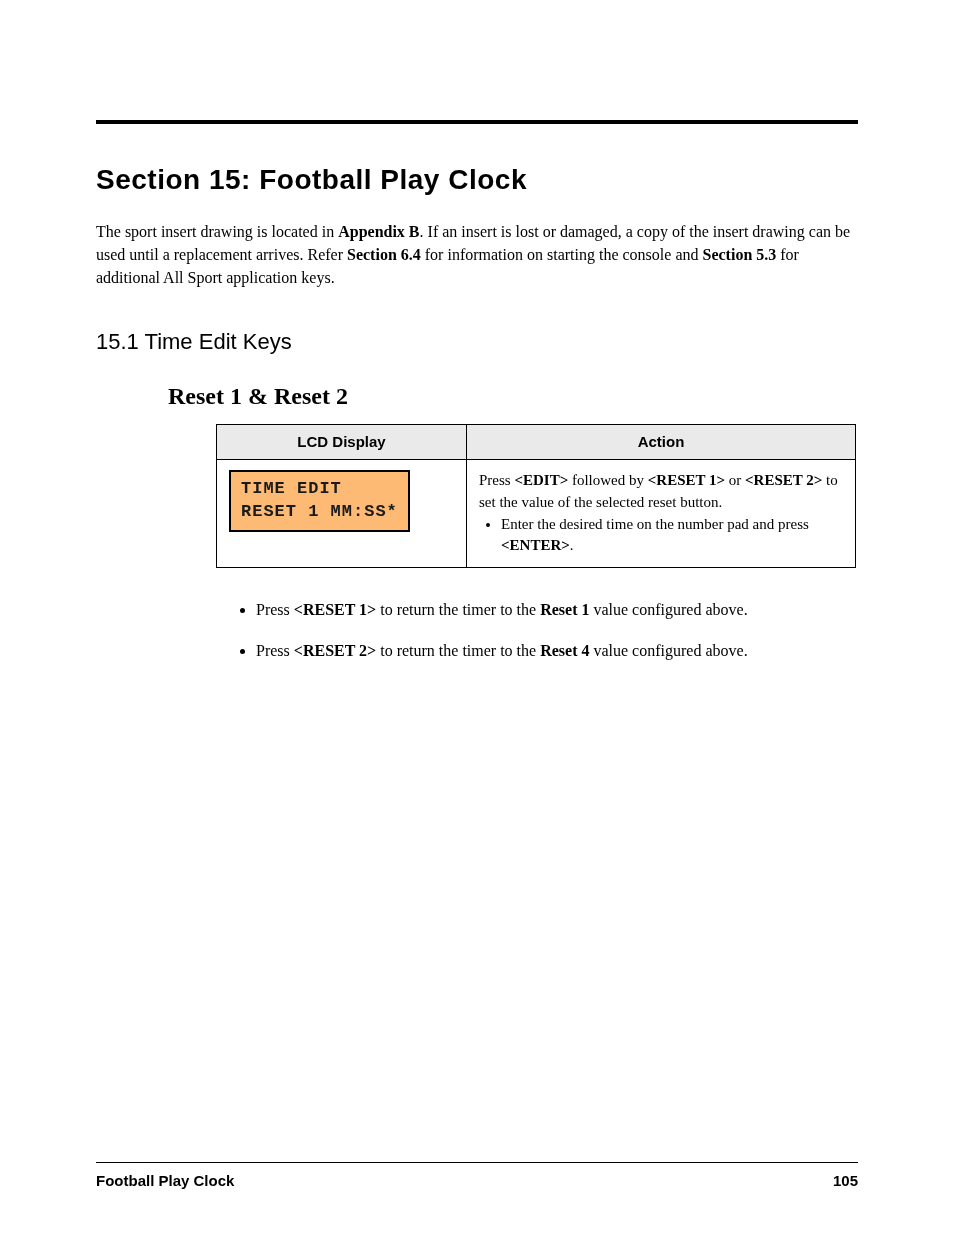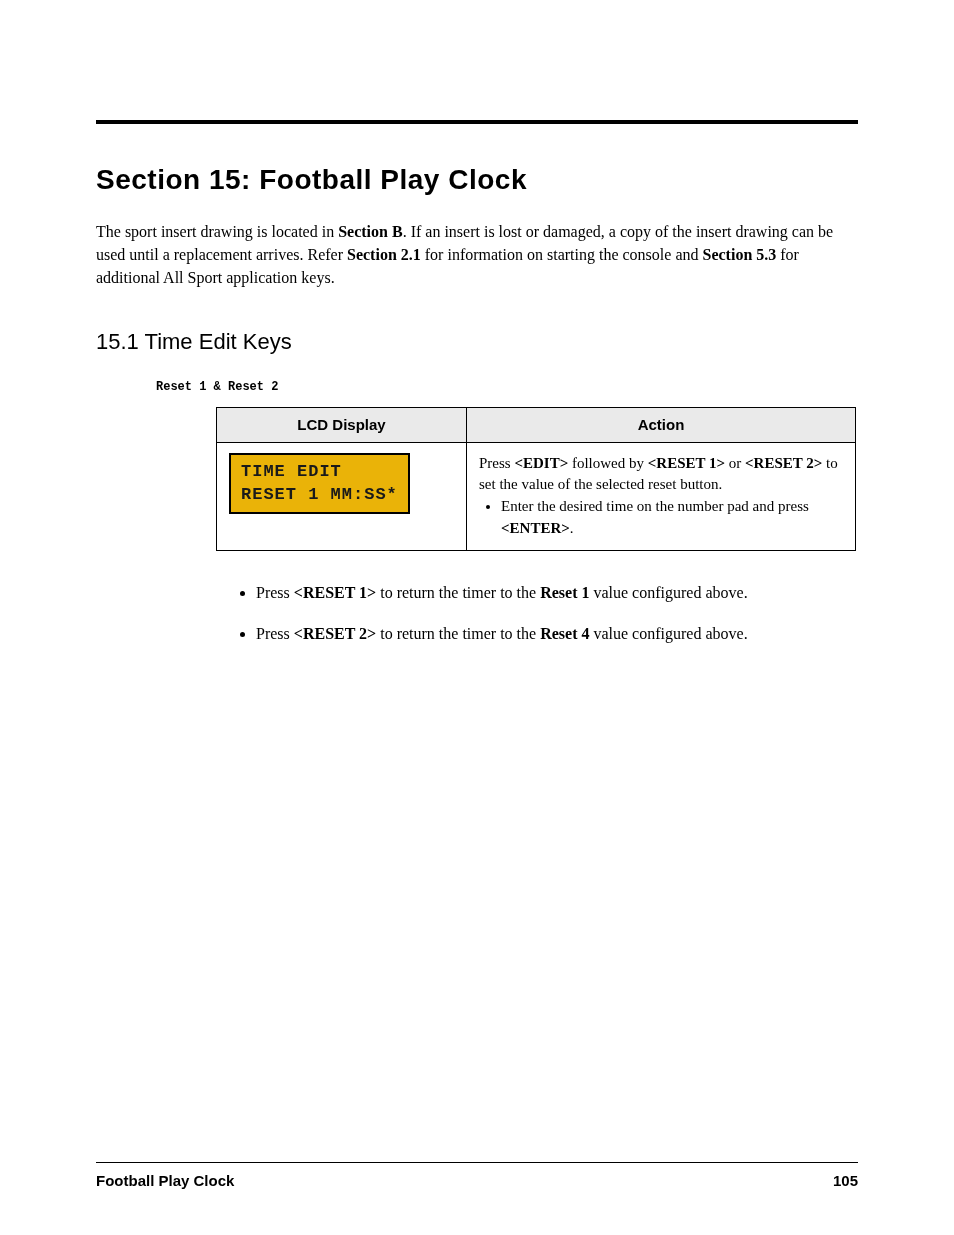--- a/index.html
+++ b/index.html
@@ -41,24 +41,24 @@
   }
   .body p { margin: 0 0 14px 0; }
   .indent { padding-left: 60px; }
   h2.sub {
     font-family: "Trebuchet MS", Arial, sans-serif;
     font-size: 22px;
     font-weight: normal;
     margin: 36px 0 10px 0;
   }
   h3.subsub {
-    font-family: Liberation Mono, monospace;
-    font-size: 12px;
+    font-family: Liberation Serif, serif;
+    font-size: 24px;
     font-weight: bold;
-    margin: 22px 0 10px 0;
+    margin: 22px 0 10px 12px;
   }
   table.lcd-table {
     border-collapse: collapse;
     width: 640px;
     margin-left: 60px;
     margin-top: 6px;
   }
   table.lcd-table th, table.lcd-table td {
     border: 1px solid #000;
     vertical-align: top;
@@ -72,21 +72,21 @@
     padding: 6px 8px;
     margin-top: 6px;
   }
   table.lcd-table td {
     padding: 10px 12px;
     font-size: 15px;
   }
   .col-lcd { width: 225px; }
   .lcd {
     display: inline-block;
-    background: #eab308;
+    background: #fdba74;
     border: 2px solid #000;
     padding: 6px 10px;
     font-family: "Courier New", monospace;
     font-size: 17px;
     font-weight: bold;
     letter-spacing: 1px;
     line-height: 1.35;
     white-space: pre;
     color: #1a1a1a;
   }
@@ -121,21 +121,21 @@
 <div class="page">
   <div class="section-rule"></div>
 
   <h1 class="section">
     <span>Section 15:</span>
     <span>Football Play Clock</span>
   </h1>
 
   <div class="body">
     <p>
-      <span>The sport insert drawing is located in </span><b>Section B</b><span>. If an insert is lost or damaged, a copy of the insert drawing can be used until a replacement arrives. Refer </span><b>Section 2.1</b><span> for information on starting the console and </span><b>Section 5.3</b><span> for additional All Sport application keys.</span>
+      <span>The sport insert drawing is located in </span><b>Appendix B</b><span>. If an insert is lost or damaged, a copy of the insert drawing can be used until a replacement arrives. Refer </span><b>Section 6.4</b><span> for information on starting the console and </span><b>Section 5.3</b><span> for additional All Sport application keys.</span>
     </p>
 
     <h2 class="sub">15.1 Time Edit Keys</h2>
 
     <div class="indent">
       <h3 class="subsub">Reset 1 &amp; Reset 2</h3>
 
       <table class="lcd-table">
         <tbody>
             <tr>

